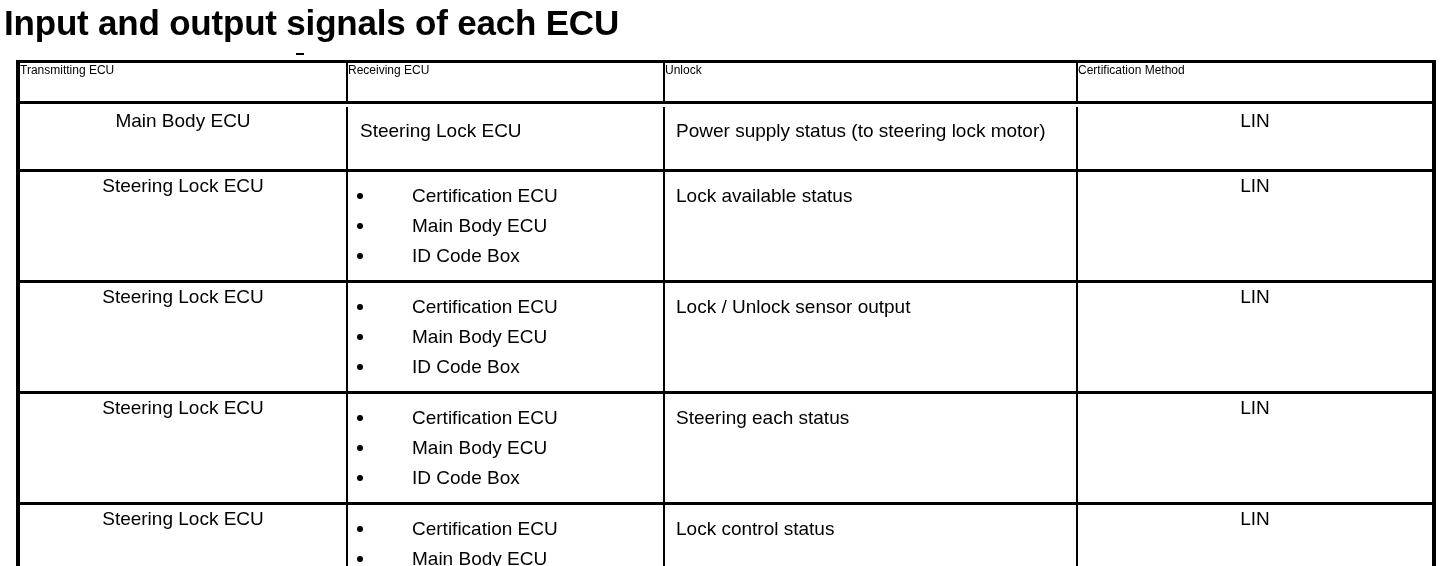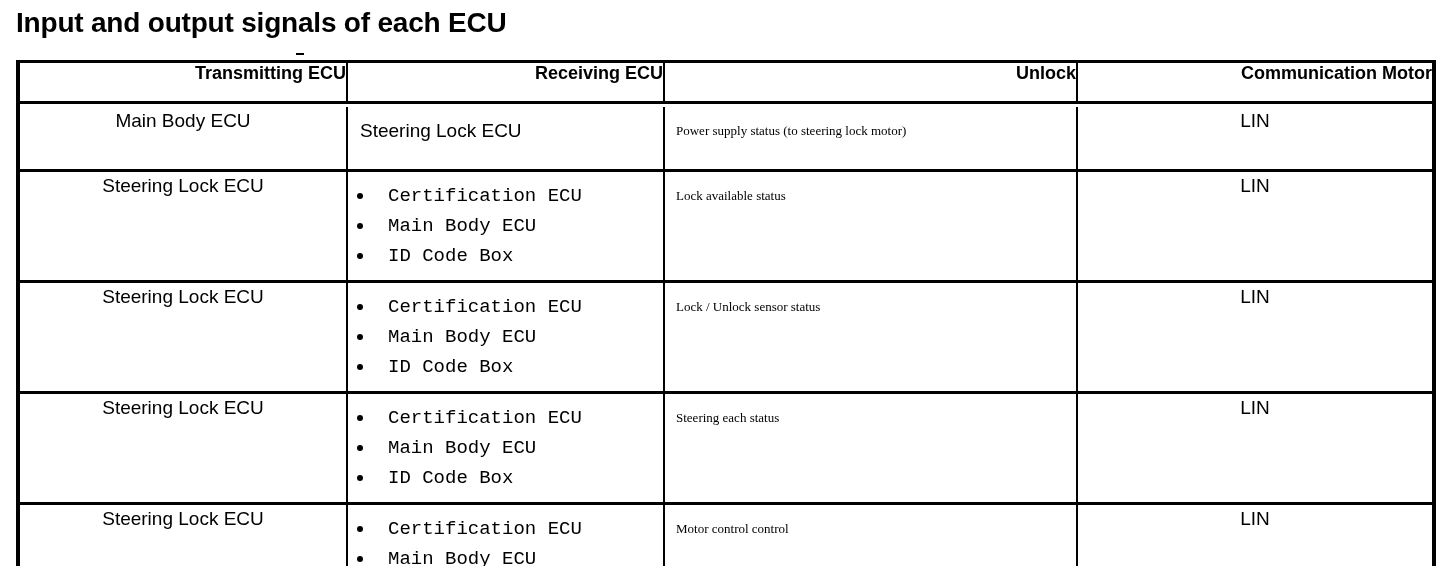--- a/index.html
+++ b/index.html
@@ -12,23 +12,23 @@
     height: 566px;
     position: relative;
     overflow: hidden;
     font-family: "Liberation Sans", sans-serif;
     color: #000000;
     -webkit-font-smoothing: none;
   }
 
   #page-title {
     position: absolute;
-    left: 16px;
+    left: 4px;
     top: 6px;
-    font-size: 28px;
+    font-size: 35px;
     font-weight: bold;
     letter-spacing: -0.2px;
     line-height: 34px;
     white-space: nowrap;
   }
 
   
   .stray-dash {
     position: absolute;
     left: 296px;
@@ -71,23 +71,23 @@
   table.signal-table tr > td:first-child {
     border-left: none;
   }
   table.signal-table tr > th:last-child,
   table.signal-table tr > td:last-child {
     border-right: none;
   }
 
   thead th {
     height: 38px;
-    font-size: 18px;
-    font-weight: bold;
-    text-align: right;
+    font-size: 12px;
+    font-weight: normal;
+    text-align: left;
     vertical-align: middle;
     border-bottom: 3px solid #000;
   }
   
   thead tr.header-rule td {
     height: 3px;
     padding: 0;
     border: none;
     border-top: 3px solid #000;
     background: #fff;
@@ -113,37 +113,35 @@
     display: flex;
     align-items: center;
     justify-content: center;
     height: 100%;
   }
 
   td.v-mid { vertical-align: middle; }
 
   .signal-text {
     padding: 9px 12px 9px 11px;
-    font-size: 13px;
+    font-size: 19px;
     line-height: 29px;
-    font-family: Liberation Serif, serif;
   }
 
   ul.recv-list {
     margin: 0;
     padding: 9px 0 9px 0;
     list-style: none;
     font-size: 19px;
     line-height: 30px;
   }
   ul.recv-list li {
     position: relative;
-    padding-left: 40px;
+    padding-left: 64px;
     white-space: nowrap;
-    font-family: Liberation Mono, monospace;
   }
   ul.recv-list li .bullet-dot {
     position: absolute;
     left: 9px;
     top: 12px;
     width: 6px;
     height: 6px;
     border-radius: 50%;
     background: #000;
   }
@@ -172,21 +170,21 @@
       <col class="c1">
         <col class="c2">
         <col class="c3">
         <col class="c4">
     </colgroup>
     <thead>
       <tr>
         <th>Transmitting ECU</th>
         <th>Receiving ECU</th>
         <th>Unlock</th>
-        <th>Communication Motor</th>
+        <th>Certification Method</th>
       </tr>
       <tr class="header-rule">
         <td colspan="4"></td>
       </tr>
     </thead>
     <tbody>
 
       <tr class="data-row row-h-1">
         <td class="v-mid">
           <div class="cell-center-mid">Main Body ECU</div>
@@ -226,21 +224,21 @@
           <div class="cell-center-mid">Steering Lock ECU</div>
         </td>
         <td>
           <ul class="recv-list">
             <li><span class="bullet-dot"></span><span>Certification ECU</span></li>
             <li><span class="bullet-dot"></span><span>Main Body ECU</span></li>
             <li><span class="bullet-dot"></span><span>ID Code Box</span></li>
           </ul>
         </td>
         <td class="v-mid">
-          <div class="signal-text">Lock / Unlock sensor status</div>
+          <div class="signal-text">Lock / Unlock sensor output</div>
         </td>
         <td class="v-mid">
           <div class="cell-center-mid">LIN</div>
         </td>
       </tr>
 
       <tr class="data-row row-h-4">
         <td class="v-mid">
           <div class="cell-center-mid">Steering Lock ECU</div>
         </td>
@@ -264,21 +262,21 @@
           <div class="cell-center-mid">Steering Lock ECU</div>
         </td>
         <td>
           <ul class="recv-list">
             <li><span class="bullet-dot"></span><span>Certification ECU</span></li>
             <li><span class="bullet-dot"></span><span>Main Body ECU</span></li>
 
           </ul>
         </td>
         <td class="v-mid">
-          <div class="signal-text">Motor control control</div>
+          <div class="signal-text">Lock control status</div>
         </td>
         <td class="v-mid">
           <div class="cell-center-mid">LIN</div>
         </td>
       </tr>
 
     </tbody>
   </table>
 </div>
 

